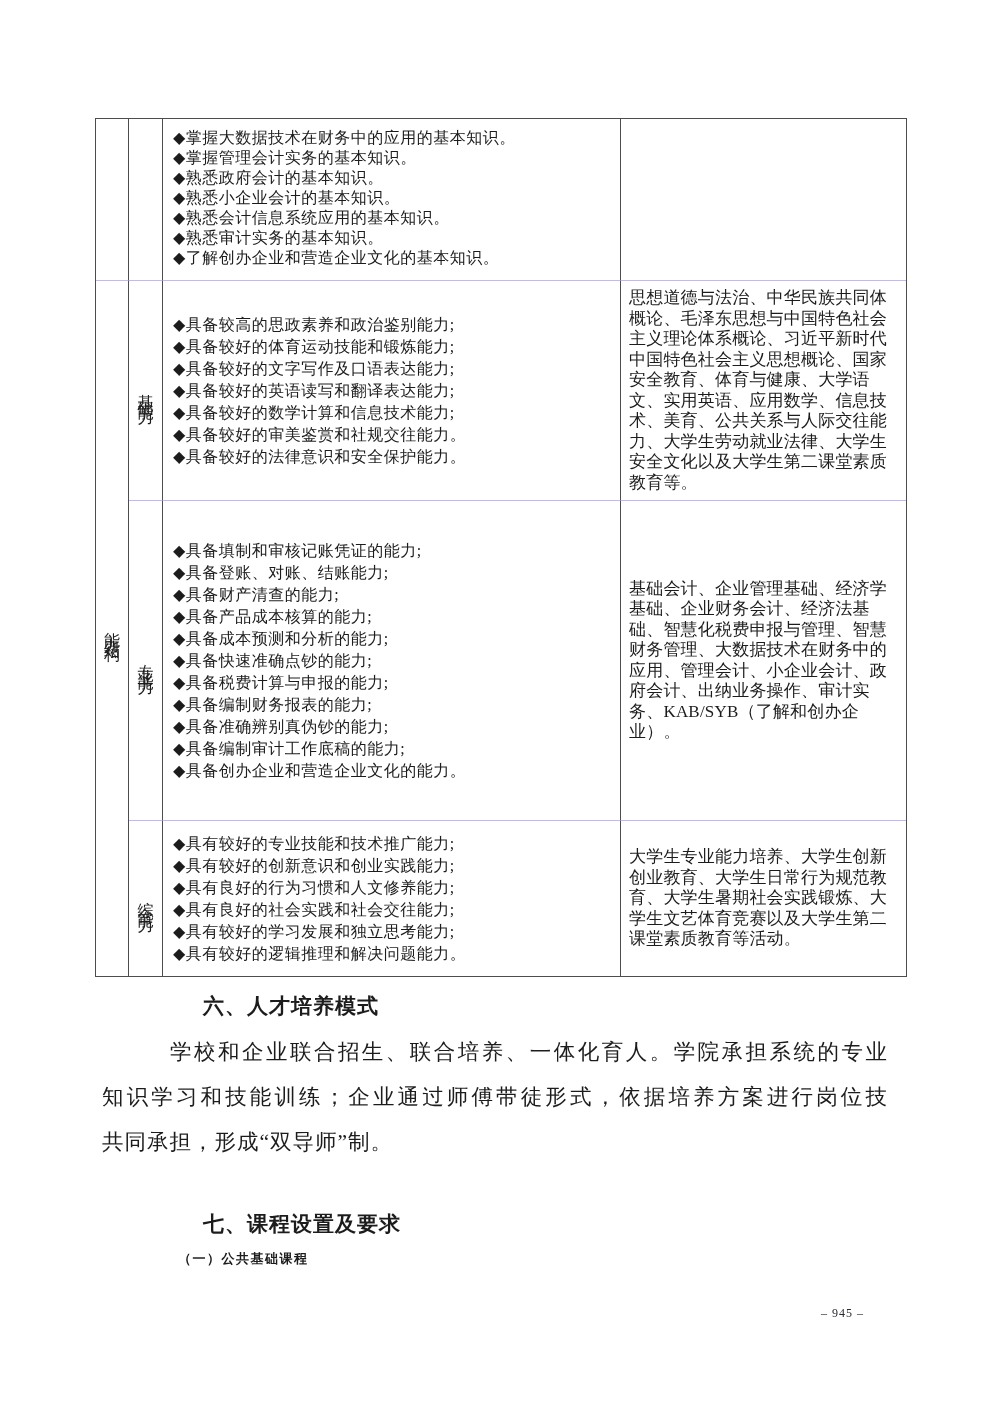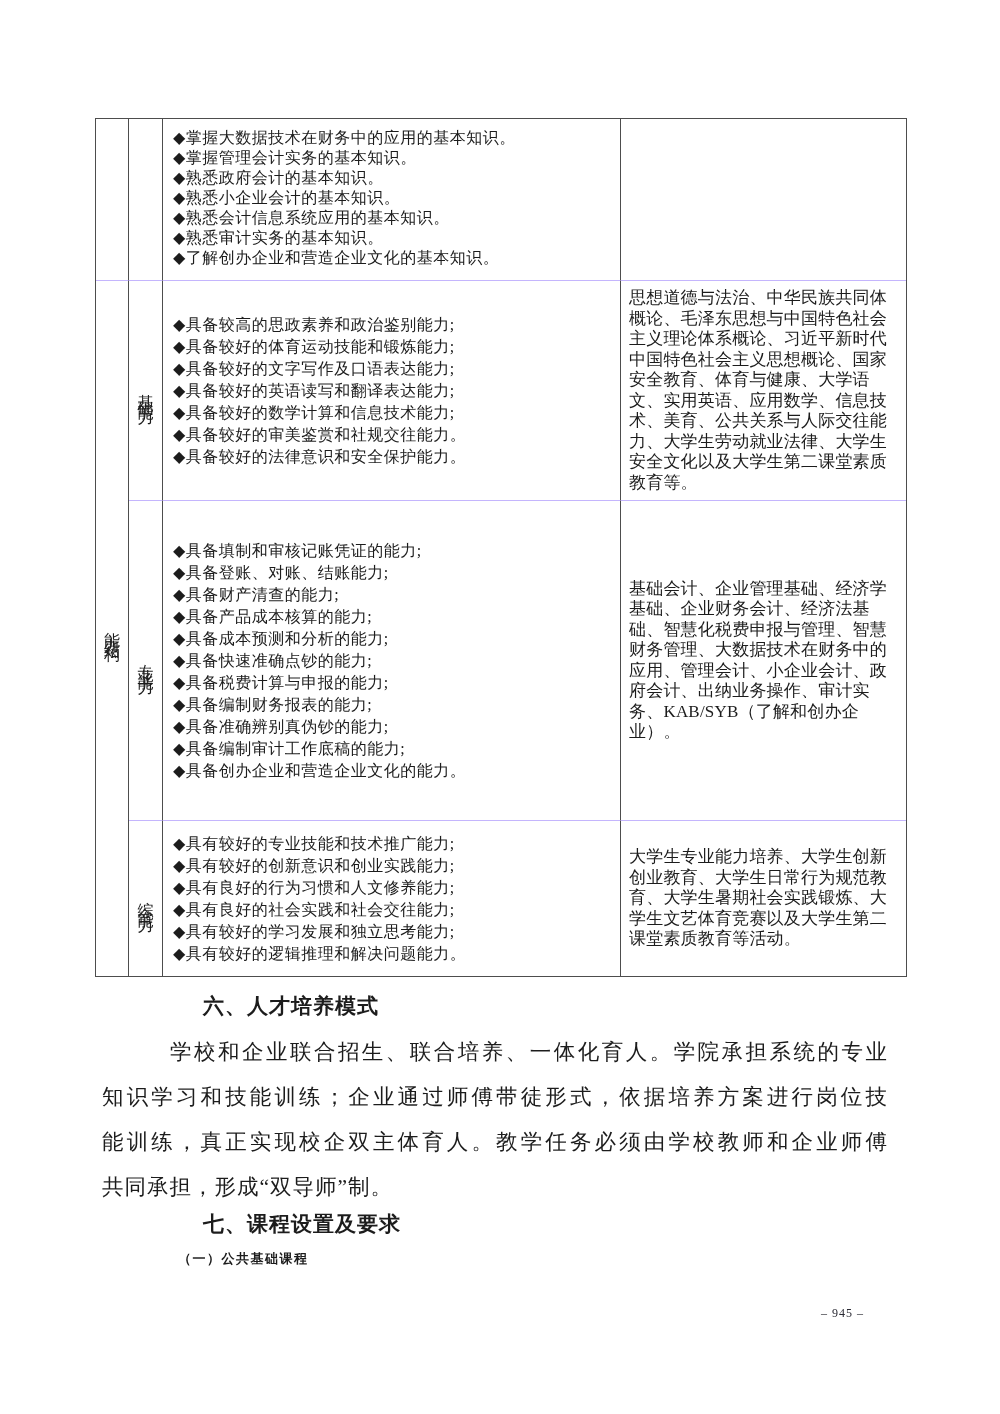--- a/index.html
+++ b/index.html
@@ -140,21 +140,20 @@
   <div class="cell r4c4 courses">
     <div class="ctext">大学生专业能力培养、大学生创新创业教育、大学生日常行为规范教育、大学生暑期社会实践锻炼、大学生文艺体育竞赛以及大学生第二课堂素质教育等活动。</div>
   </div>
 </div>
 
 <div class="sec-h h6">六、人才培养模式</div>
 
 <div class="para">
     <div class="para-line">学校和企业联合招生、联合培养、一体化育人。学院承担系统的专业</div>
     <div class="para-line">知识学习和技能训练；企业通过师傅带徒形式，依据培养方案进行岗位技</div>
-    <div class="para-line">能训练，真正实现校企双主体育人。教学任务必须由学校教师和企业师傅</div>
     <div class="para-line">共同承担，形成“双导师”制。</div>
   </div>
 
 <div class="sec-h h7">七、课程设置及要求</div>
 
 <div class="h7sub">（一）公共基础课程</div>
 
 <div class="pagenum">– 945 –</div>
 
 </body></html>

